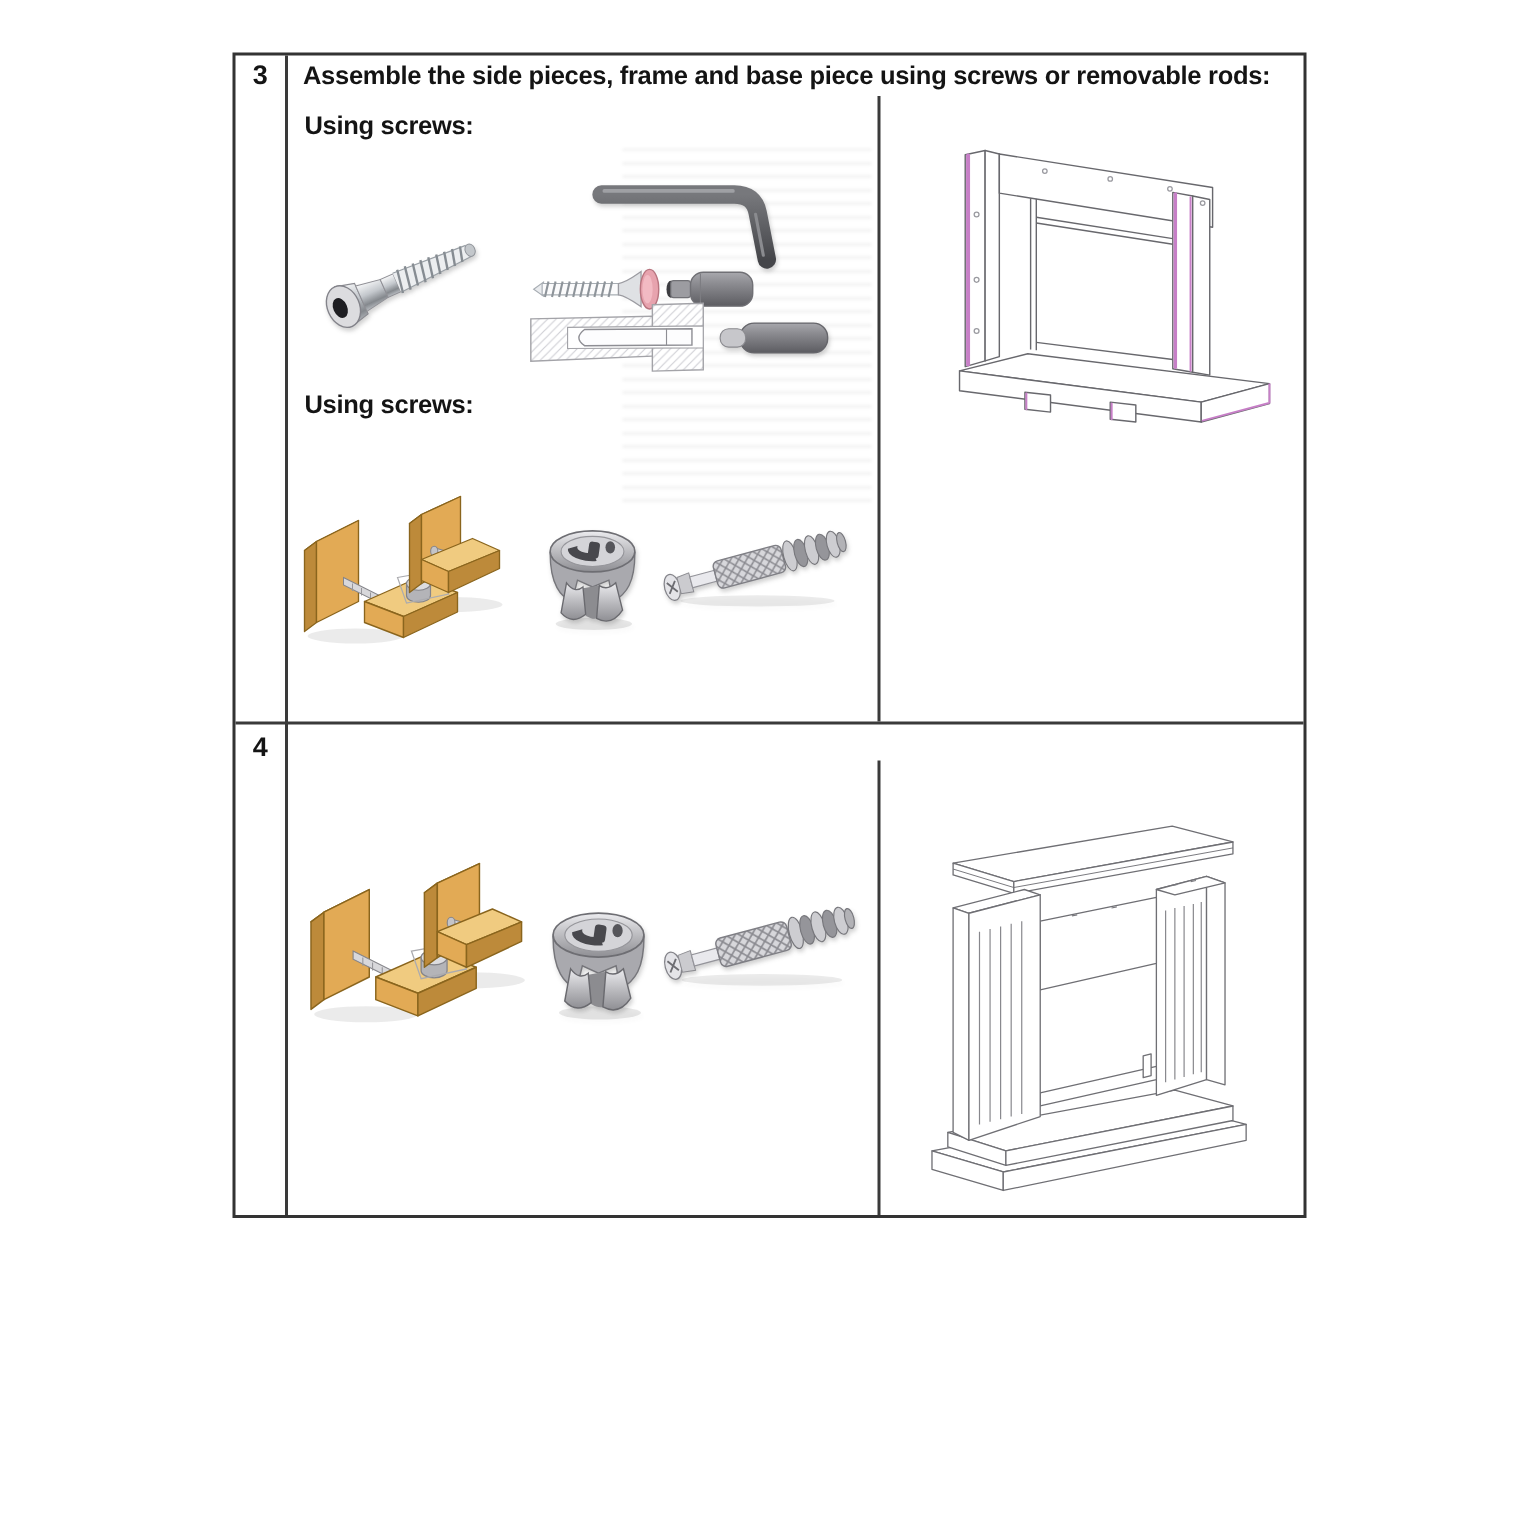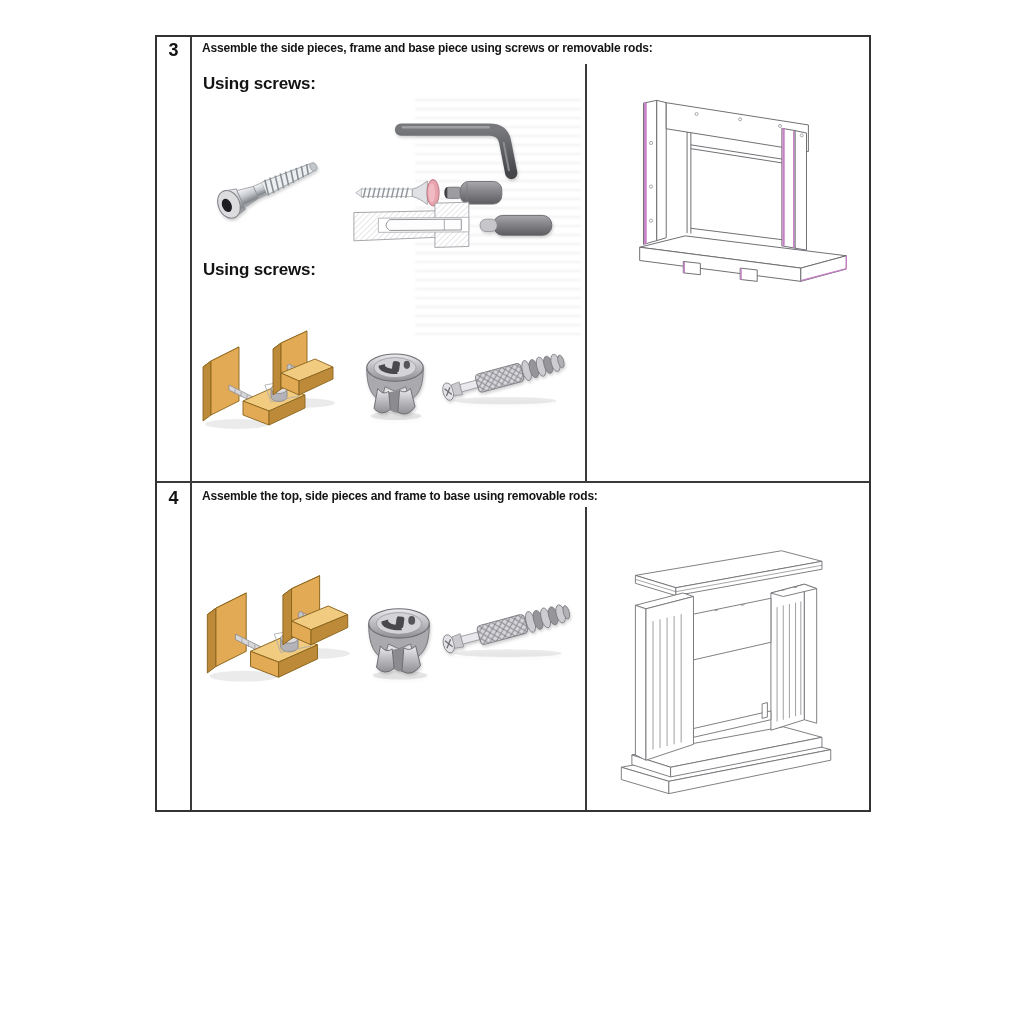--- a/index.html
+++ b/index.html
@@ -10,21 +10,21 @@
     --table-border:#333333; --text:#141414;
   }
   html,body{margin:0;padding:0;}
   body{width:1024px;height:1024px;background:#ffffff;position:relative;overflow:hidden;
        font-family:"Liberation Sans", sans-serif;color:var(--text);}
   .page{position:absolute;inset:0;background:#fff;}
   .table{position:absolute;left:155px;top:35px;width:712px;height:773px;
          border:2px solid var(--table-border);background:#fff;}
   .vline,.hline{position:absolute;background:#3a3a3a;}
   .num{position:absolute;left:0;width:33px;text-align:center;font-size:18px;font-weight:600;line-height:22px;}
-  .title{position:absolute;left:45px;font-size:12px;font-weight:600;letter-spacing:-0.2px;white-space:nowrap;}
+  .title{position:absolute;left:45px;font-size:17px;font-weight:600;letter-spacing:-0.2px;white-space:nowrap;}
   .mlabel{position:absolute;left:46px;font-size:17px;font-weight:600;letter-spacing:-0.2px;white-space:nowrap;text-align:center;}
   .art{position:absolute;z-index:2;}
   .shadowed{filter:drop-shadow(1px 2px 1.5px rgba(40,40,40,0.22));}
   .ghost{position:absolute;z-index:1;opacity:.55;filter:blur(1.1px);
          background:repeating-linear-gradient(to bottom, rgba(110,110,110,0.16) 0 2px, transparent 2px 9px);}
   .defs{position:absolute;width:0;height:0;overflow:hidden;}
 </style>
 </head>
 <body>
 
@@ -259,21 +259,20 @@
           <circle cx="24" cy="104" r="1.7"></circle>
           <circle cx="24" cy="140" r="1.7"></circle>
         <circle cx="72" cy="27.5" r="1.6"></circle>
           <circle cx="118" cy="33" r="1.6"></circle>
         <circle cx="160" cy="40" r="1.6"></circle>
           <circle cx="183" cy="50" r="1.6"></circle>
       </g>
     </svg>
 
     <div class="num" style="top:450px;">4</div>
-    <div class="title" style="top:452px;">Assemble the top, side pieces and frame to base using removable rods:</div>
 
     <svg class="art" style="left:46px;top:530px;" width="162" height="119" viewBox="0 0 150 110">
         <use href="#sym-woodblocks"></use>
       </svg>
     <svg class="art shadowed" style="left:198px;top:560px;" width="88" height="88" viewBox="0 0 90 90">
         <use href="#sym-camlock"></use>
       </svg>
     <svg class="art shadowed" style="left:278px;top:550px;" width="146" height="78" viewBox="0 0 150 80">
         <use href="#sym-dowelscrew"></use>
       </svg>

